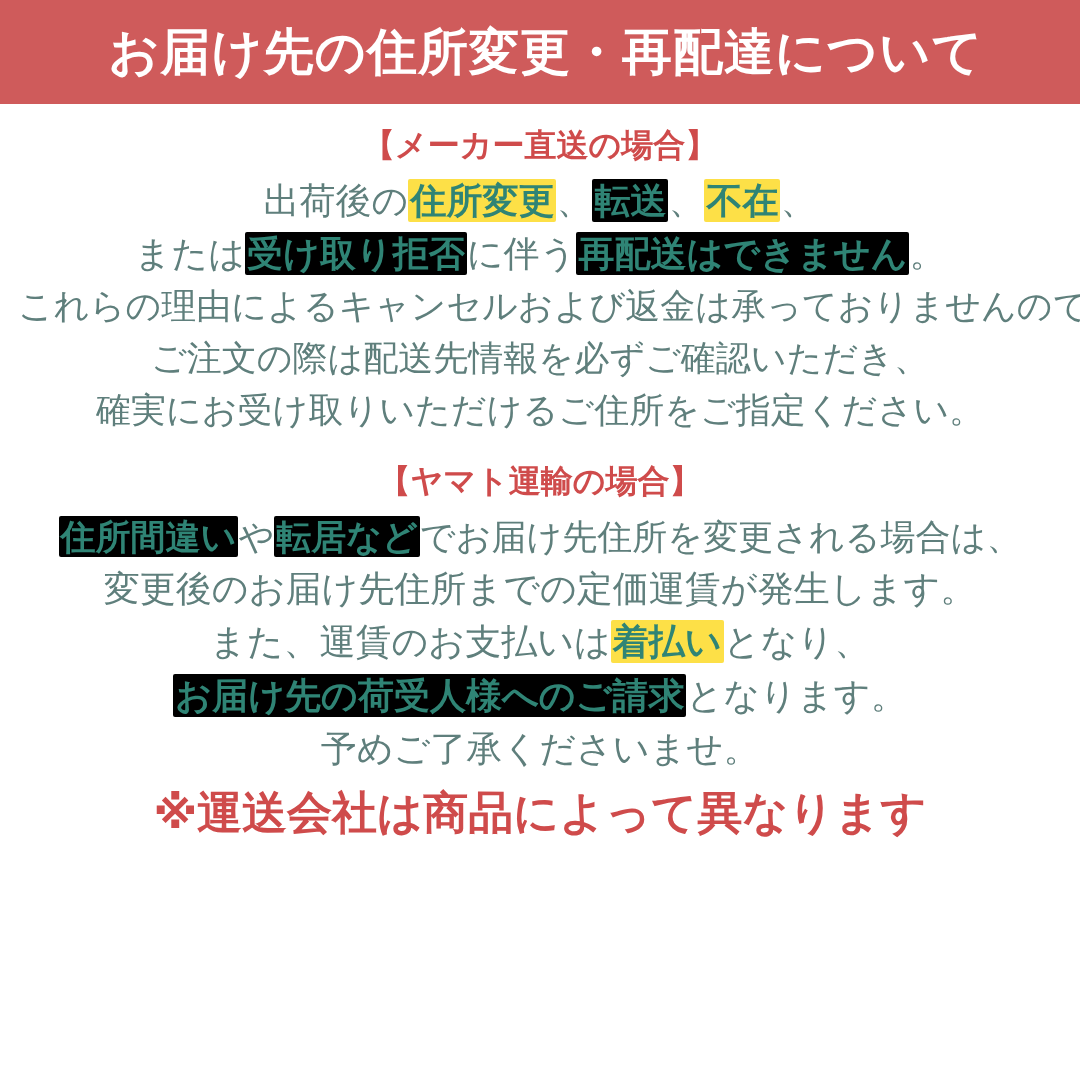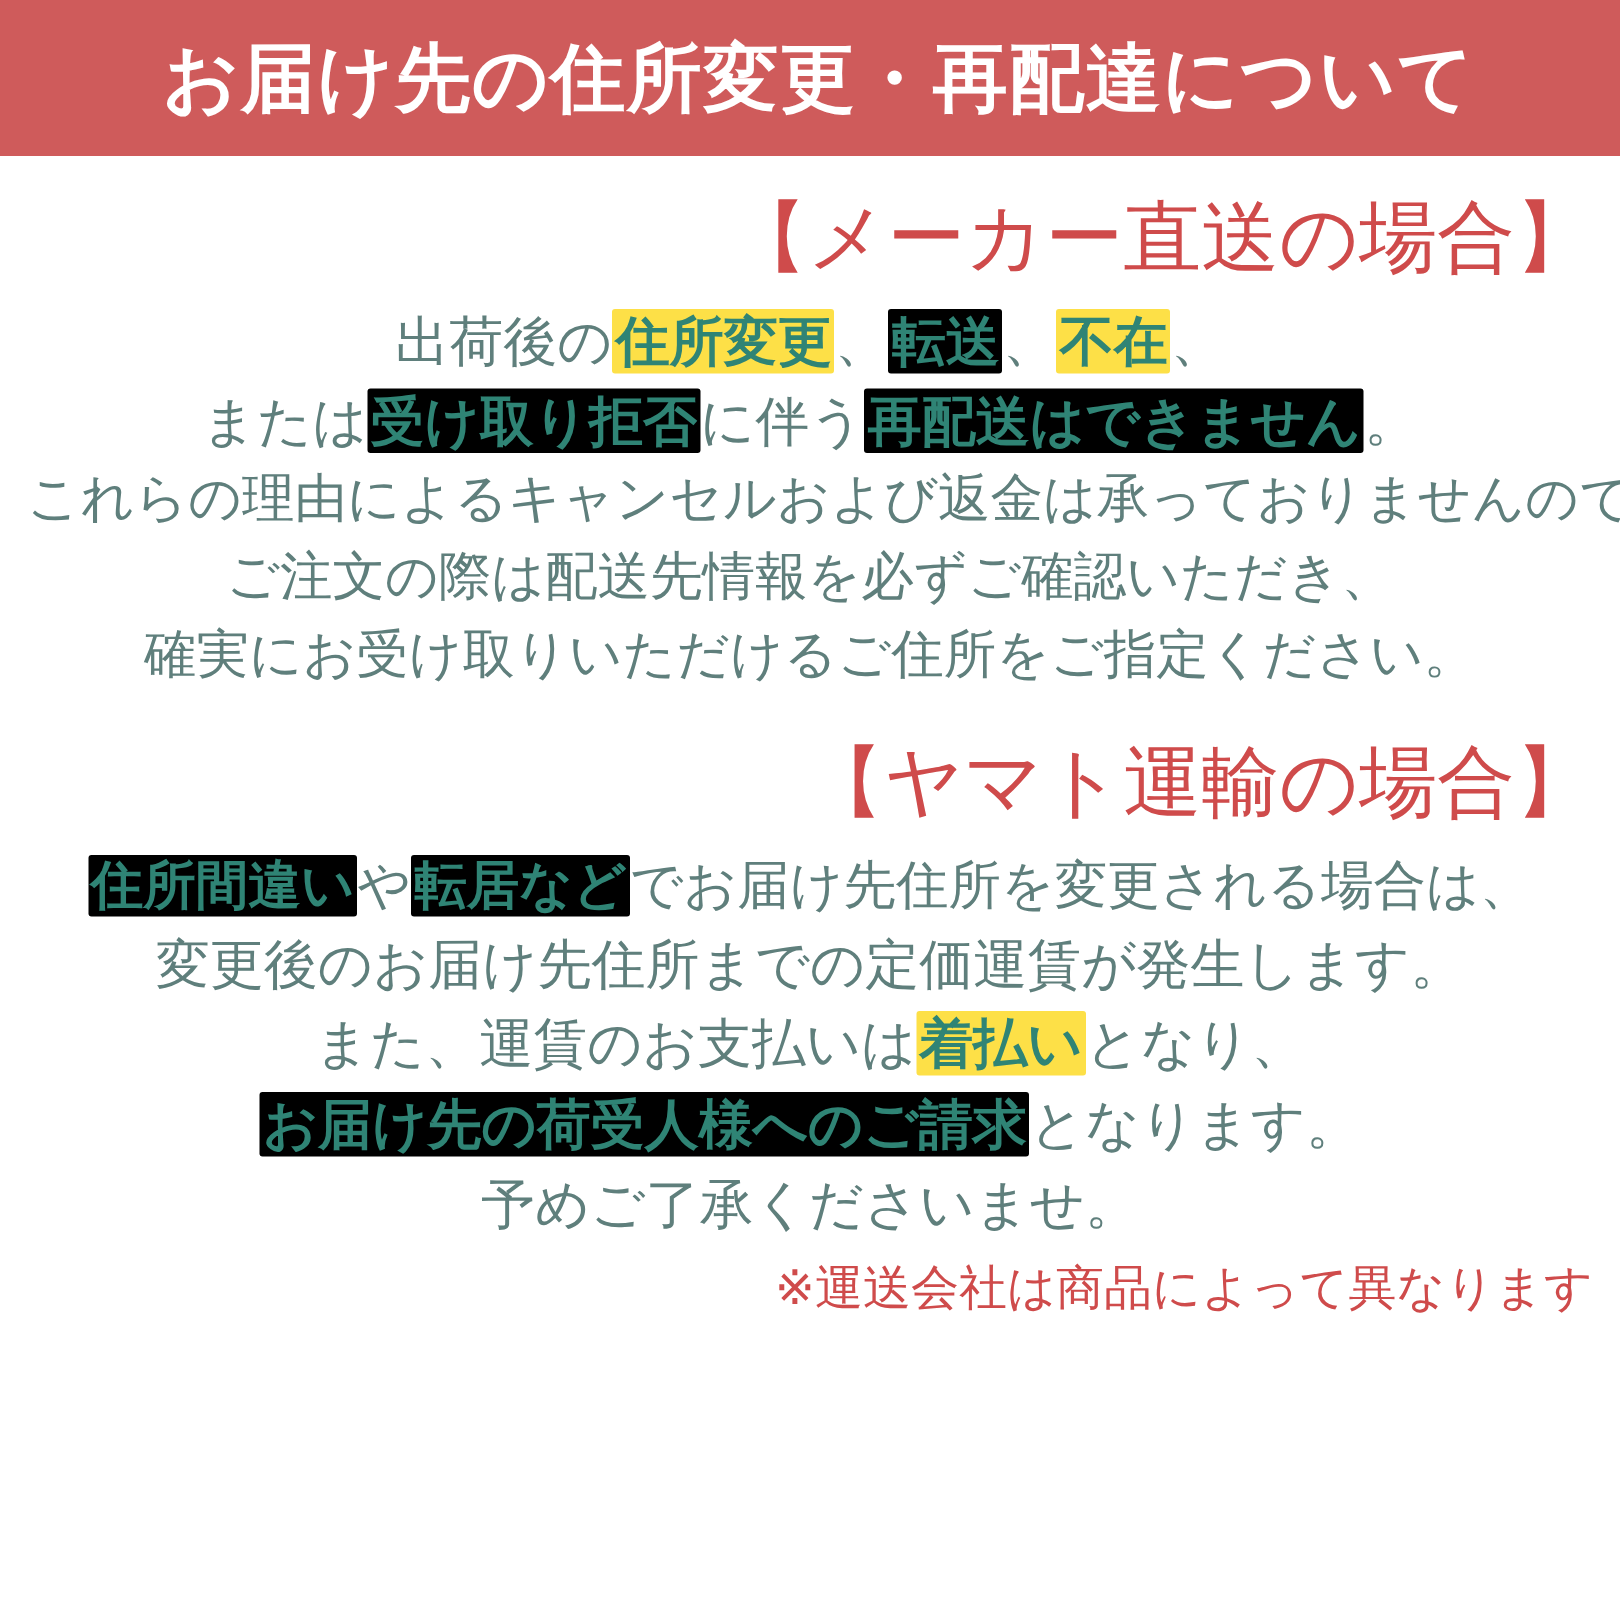--- a/index.html
+++ b/index.html
@@ -39,26 +39,25 @@
     white-space: nowrap;
   }
   
   .content {
     padding: 8px 18px 0 18px;
     box-sizing: border-box;
     text-align: center;
   }
   .section-heading {
     color: #cf4b4b;
-    font-size: 52px;
-    font-weight: normal;
+    font-size: 32px;
+    font-weight: bold;
     line-height: 1.35;
     margin: 12px 0 8px 0;
     white-space: nowrap;
-    text-align: right;
   }
   .section-heading.second {
     margin-top: 26px;
   }
   .line {
     color: #5f7f7c;
     font-size: 36px;
     line-height: 1.42;
     margin: 2px 0;
     white-space: nowrap;
@@ -80,26 +79,25 @@
     background: #000000;
     font-weight: bold;
     padding: 1px 2px;
     border-radius: 2px;
   }
   .plain-teal {
     color: #5f7f7c;
   }
   .note {
     color: #cf4b4b;
-    font-size: 32px;
-    font-weight: normal;
+    font-size: 45px;
+    font-weight: bold;
     line-height: 1.3;
     margin-top: 10px;
     white-space: nowrap;
-    text-align: right;
   }
 </style>
 </head>
 <body>
 
 <div class="page">
 
   <div class="header">
     <div class="header-title">お届け先の住所変更・再配達について</div>
   </div>

